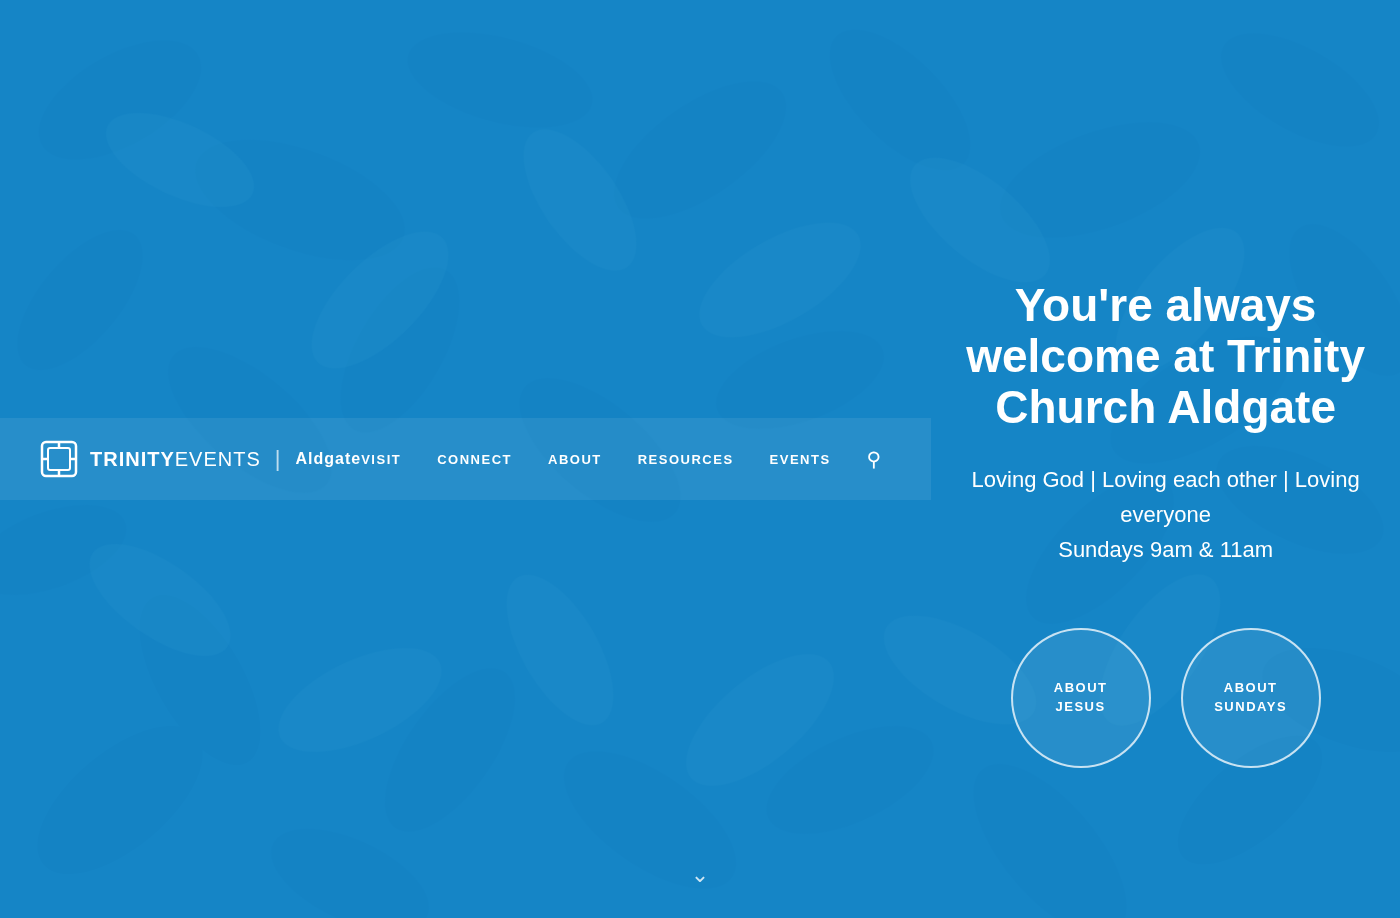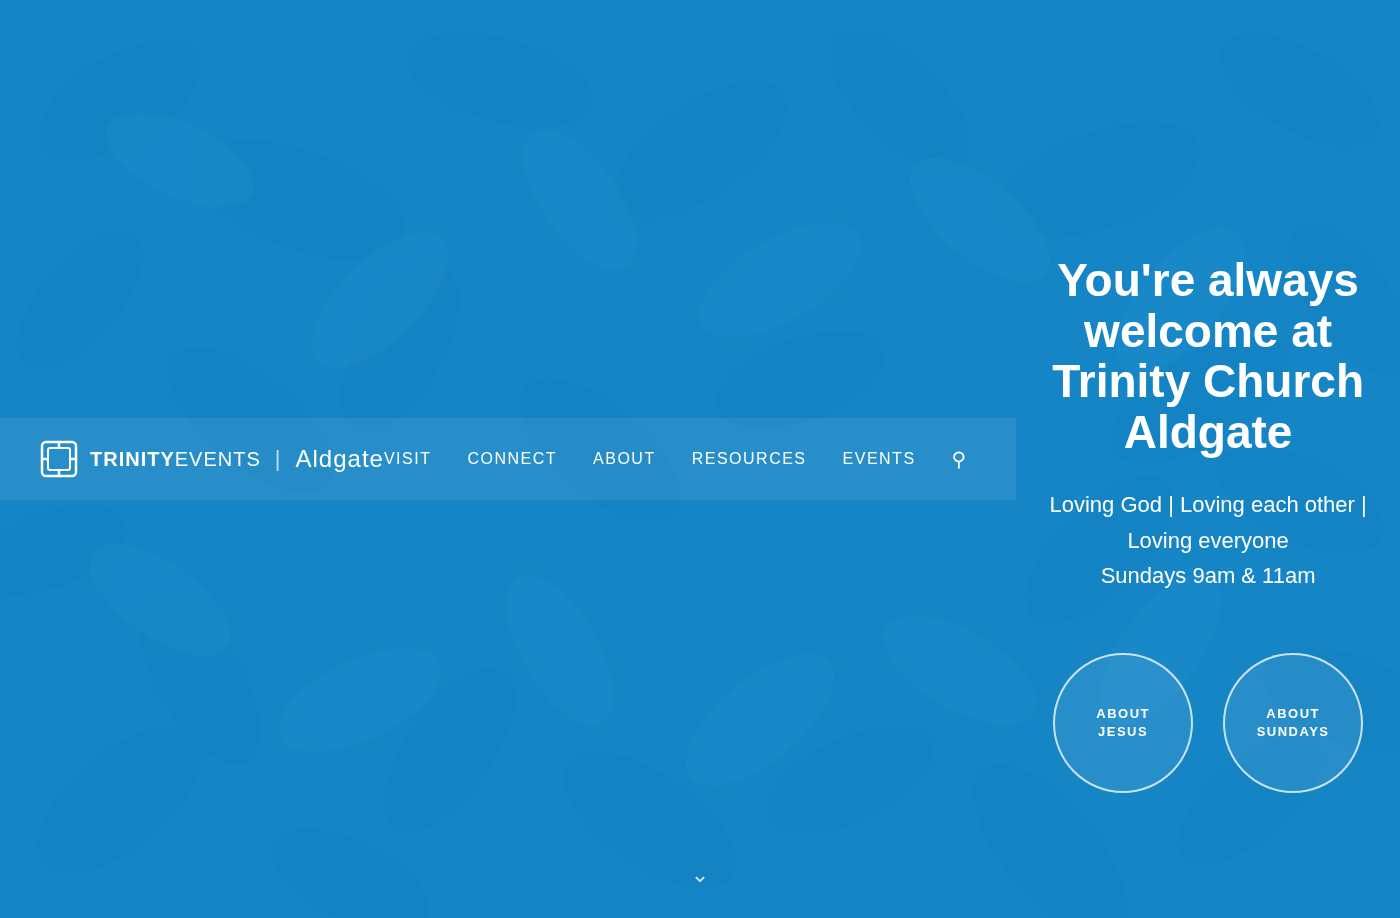--- a/index.html
+++ b/index.html
@@ -84,36 +84,36 @@
     }
 
     .logo-divider {
       color: rgba(255,255,255,0.7);
       margin: 0 14px;
       font-size: 22px;
       font-weight: 300;
     }
 
     .logo-aldgate {
-      font-size: 24px;
-      font-weight: 400;
+      font-size: 16px;
+      font-weight: 700;
       color: white;
     }
 
     .nav-links {
       display: flex;
       align-items: center;
       gap: 36px;
     }
 
     .nav-link {
       color: white;
       text-decoration: none;
-      font-size: 16px;
-      font-weight: 400;
+      font-size: 13px;
+      font-weight: 700;
       letter-spacing: 1.5px;
       text-transform: uppercase;
       cursor: pointer;
     }
 
     .nav-search {
       color: white;
       font-size: 20px;
       cursor: pointer;
       font-weight: 300;

